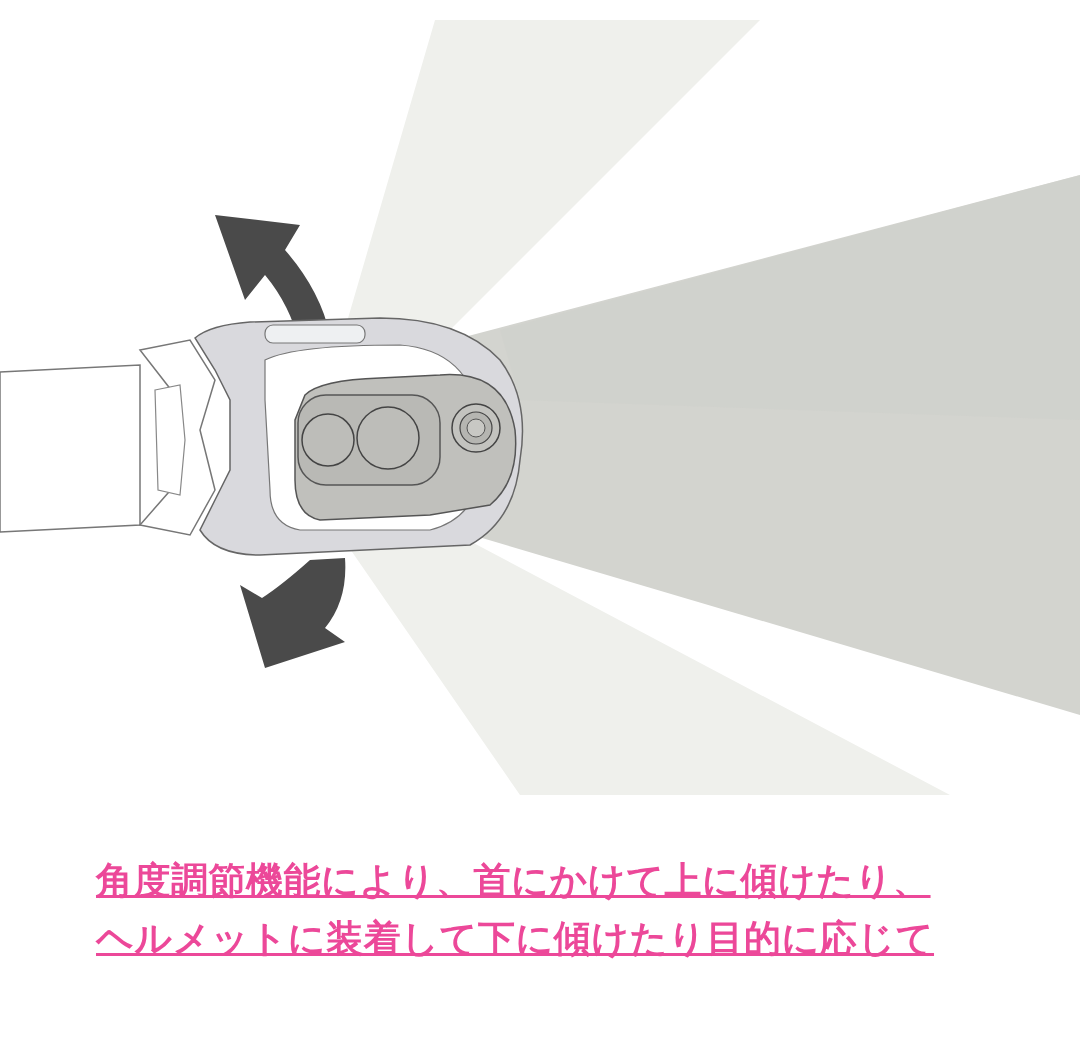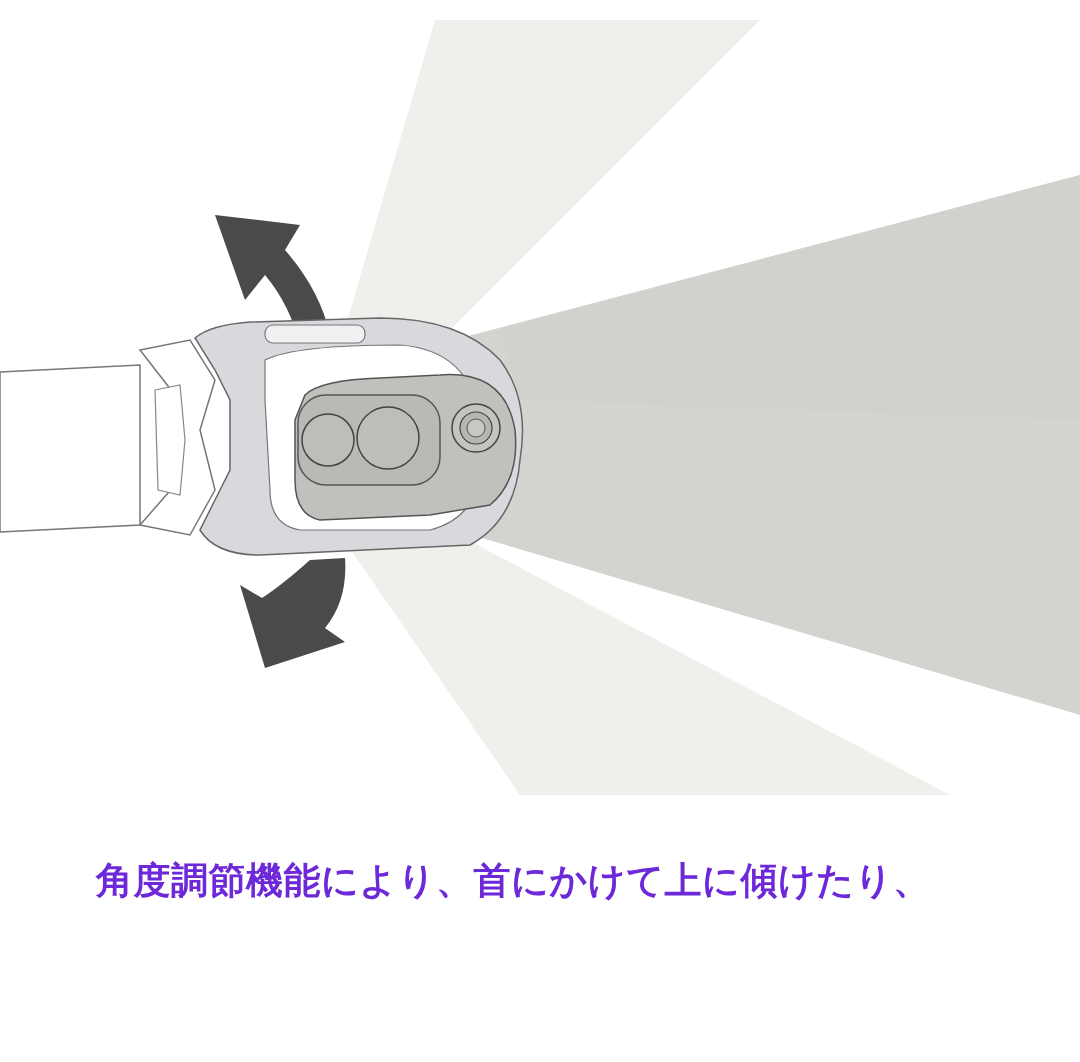--- a/index.html
+++ b/index.html
@@ -1,21 +1,21 @@
 <!DOCTYPE html>
 <html><head>
   <meta charset="utf-8">
   <style>
     html, body { margin: 0; padding: 0; background: #ffffff; }
     body { width: 1080px; height: 1062px; position: relative; overflow: hidden; }
     #illustration { position: absolute; left: 0; top: 0; width: 1080px; height: 830px; }
     #caption {
       position: absolute; left: 96px; top: 852px; width: 900px;
       font-family: "DejaVu Sans", sans-serif; font-weight: bold;
-      font-size: 37px; line-height: 58px; color: #6d28d9; letter-spacing: 0.5px;
+      font-size: 37px; line-height: 58px; color: #ec4899; letter-spacing: 0.5px; text-decoration: underline;
     }
     #caption div { white-space: nowrap; }
   </style>
 </head>
 <body>
 
 <svg id="illustration" viewBox="0 0 1080 830" xmlns="http://www.w3.org/2000/svg">
 
   <polygon points="435,20 760,20 380,400 430,520 950,795 520,795 330,520 330,380" fill="#eff0ec"></polygon>
 
@@ -40,13 +40,14 @@
   <rect x="298" y="395" width="142" height="90" rx="28" fill="#b9b9b5" stroke="#555" stroke-width="1.5"></rect>
   <circle cx="328" cy="440" r="26" fill="#bdbdb9" stroke="#444" stroke-width="1.5"></circle>
   <circle cx="388" cy="438" r="31" fill="#bdbdb9" stroke="#444" stroke-width="1.5"></circle>
   <circle cx="476" cy="428" r="24" fill="#c3c3bf" stroke="#444" stroke-width="1.5"></circle>
   <circle cx="476" cy="428" r="16" fill="#b5b5b1" stroke="#444" stroke-width="1.2"></circle>
   <circle cx="476" cy="428" r="9" fill="#c8c8c4" stroke="#555" stroke-width="1"></circle>
 </svg>
 
 <div id="caption">
   <div>角度調節機能により、首にかけて上に傾けたり、</div>
+  <div>ヘルメットに装着して下に傾けたり目的に応じて</div>
 </div>
 
 </body></html>

